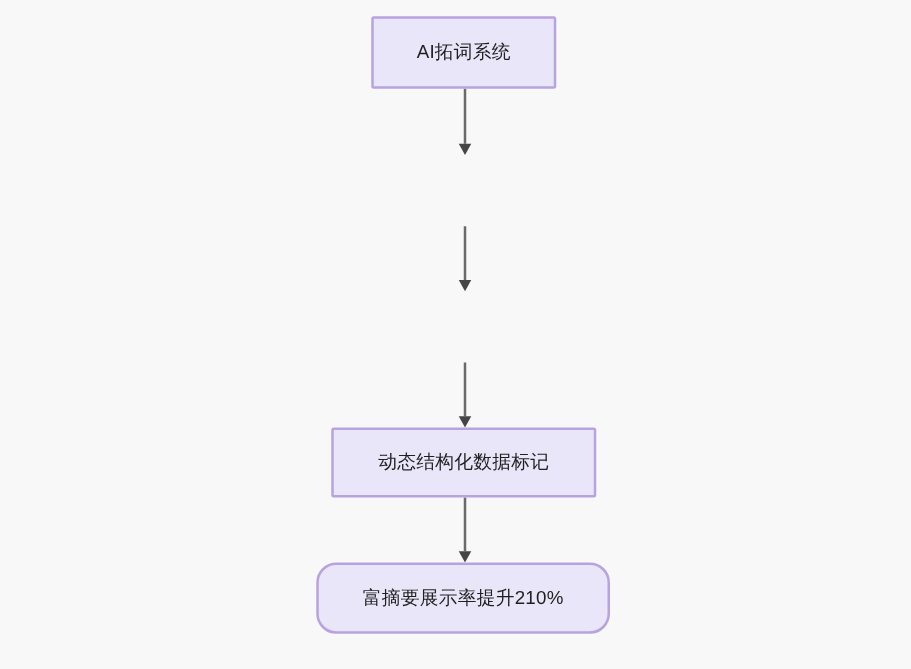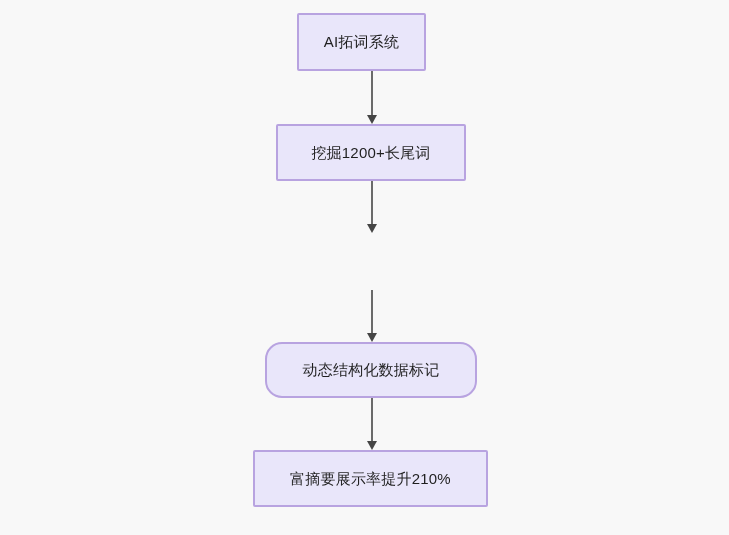--- a/index.html
+++ b/index.html
@@ -85,30 +85,27 @@
   <div class="edge" style="left:371px; top:290px; height:52px;">
     <div class="edge-line" style="height:43px;"></div>
     <div class="edge-head" style="top:43px;"></div>
   </div>
 
   <div class="edge" style="left:371px; top:398px; height:52px;">
     <div class="edge-line" style="height:43px;"></div>
     <div class="edge-head" style="top:43px;"></div>
   </div>
 
-  <div class="node" style="left:297px; top:13px; width:129px; height:58px;">
+  <div class="node" style="left:297px; top:13px; width:148px; height:58px;">
     <span class="node-label">AI拓词系统</span>
   </div>
 
-  <div class="node" style="left:276px; top:124px; width:190px; height:57px;">
-    <span class="node-label">挖掘1200+长尾词</span>
-  </div>
 
 
-  <div class="node" style="left:265px; top:342px; width:212px; height:56px;border-radius:17px;">
+  <div class="node" style="left:265px; top:342px; width:212px; height:56px;">
     <span class="node-label">动态结构化数据标记</span>
   </div>
 
-  <div class="node" style="left:253px; top:450px; width:235px; height:57px;">
+  <div class="node" style="left:253px; top:450px; width:235px; height:57px;border-radius:16px;">
     <span class="node-label">富摘要展示率提升210%</span>
   </div>
 
 </div>
 
 </body></html>

